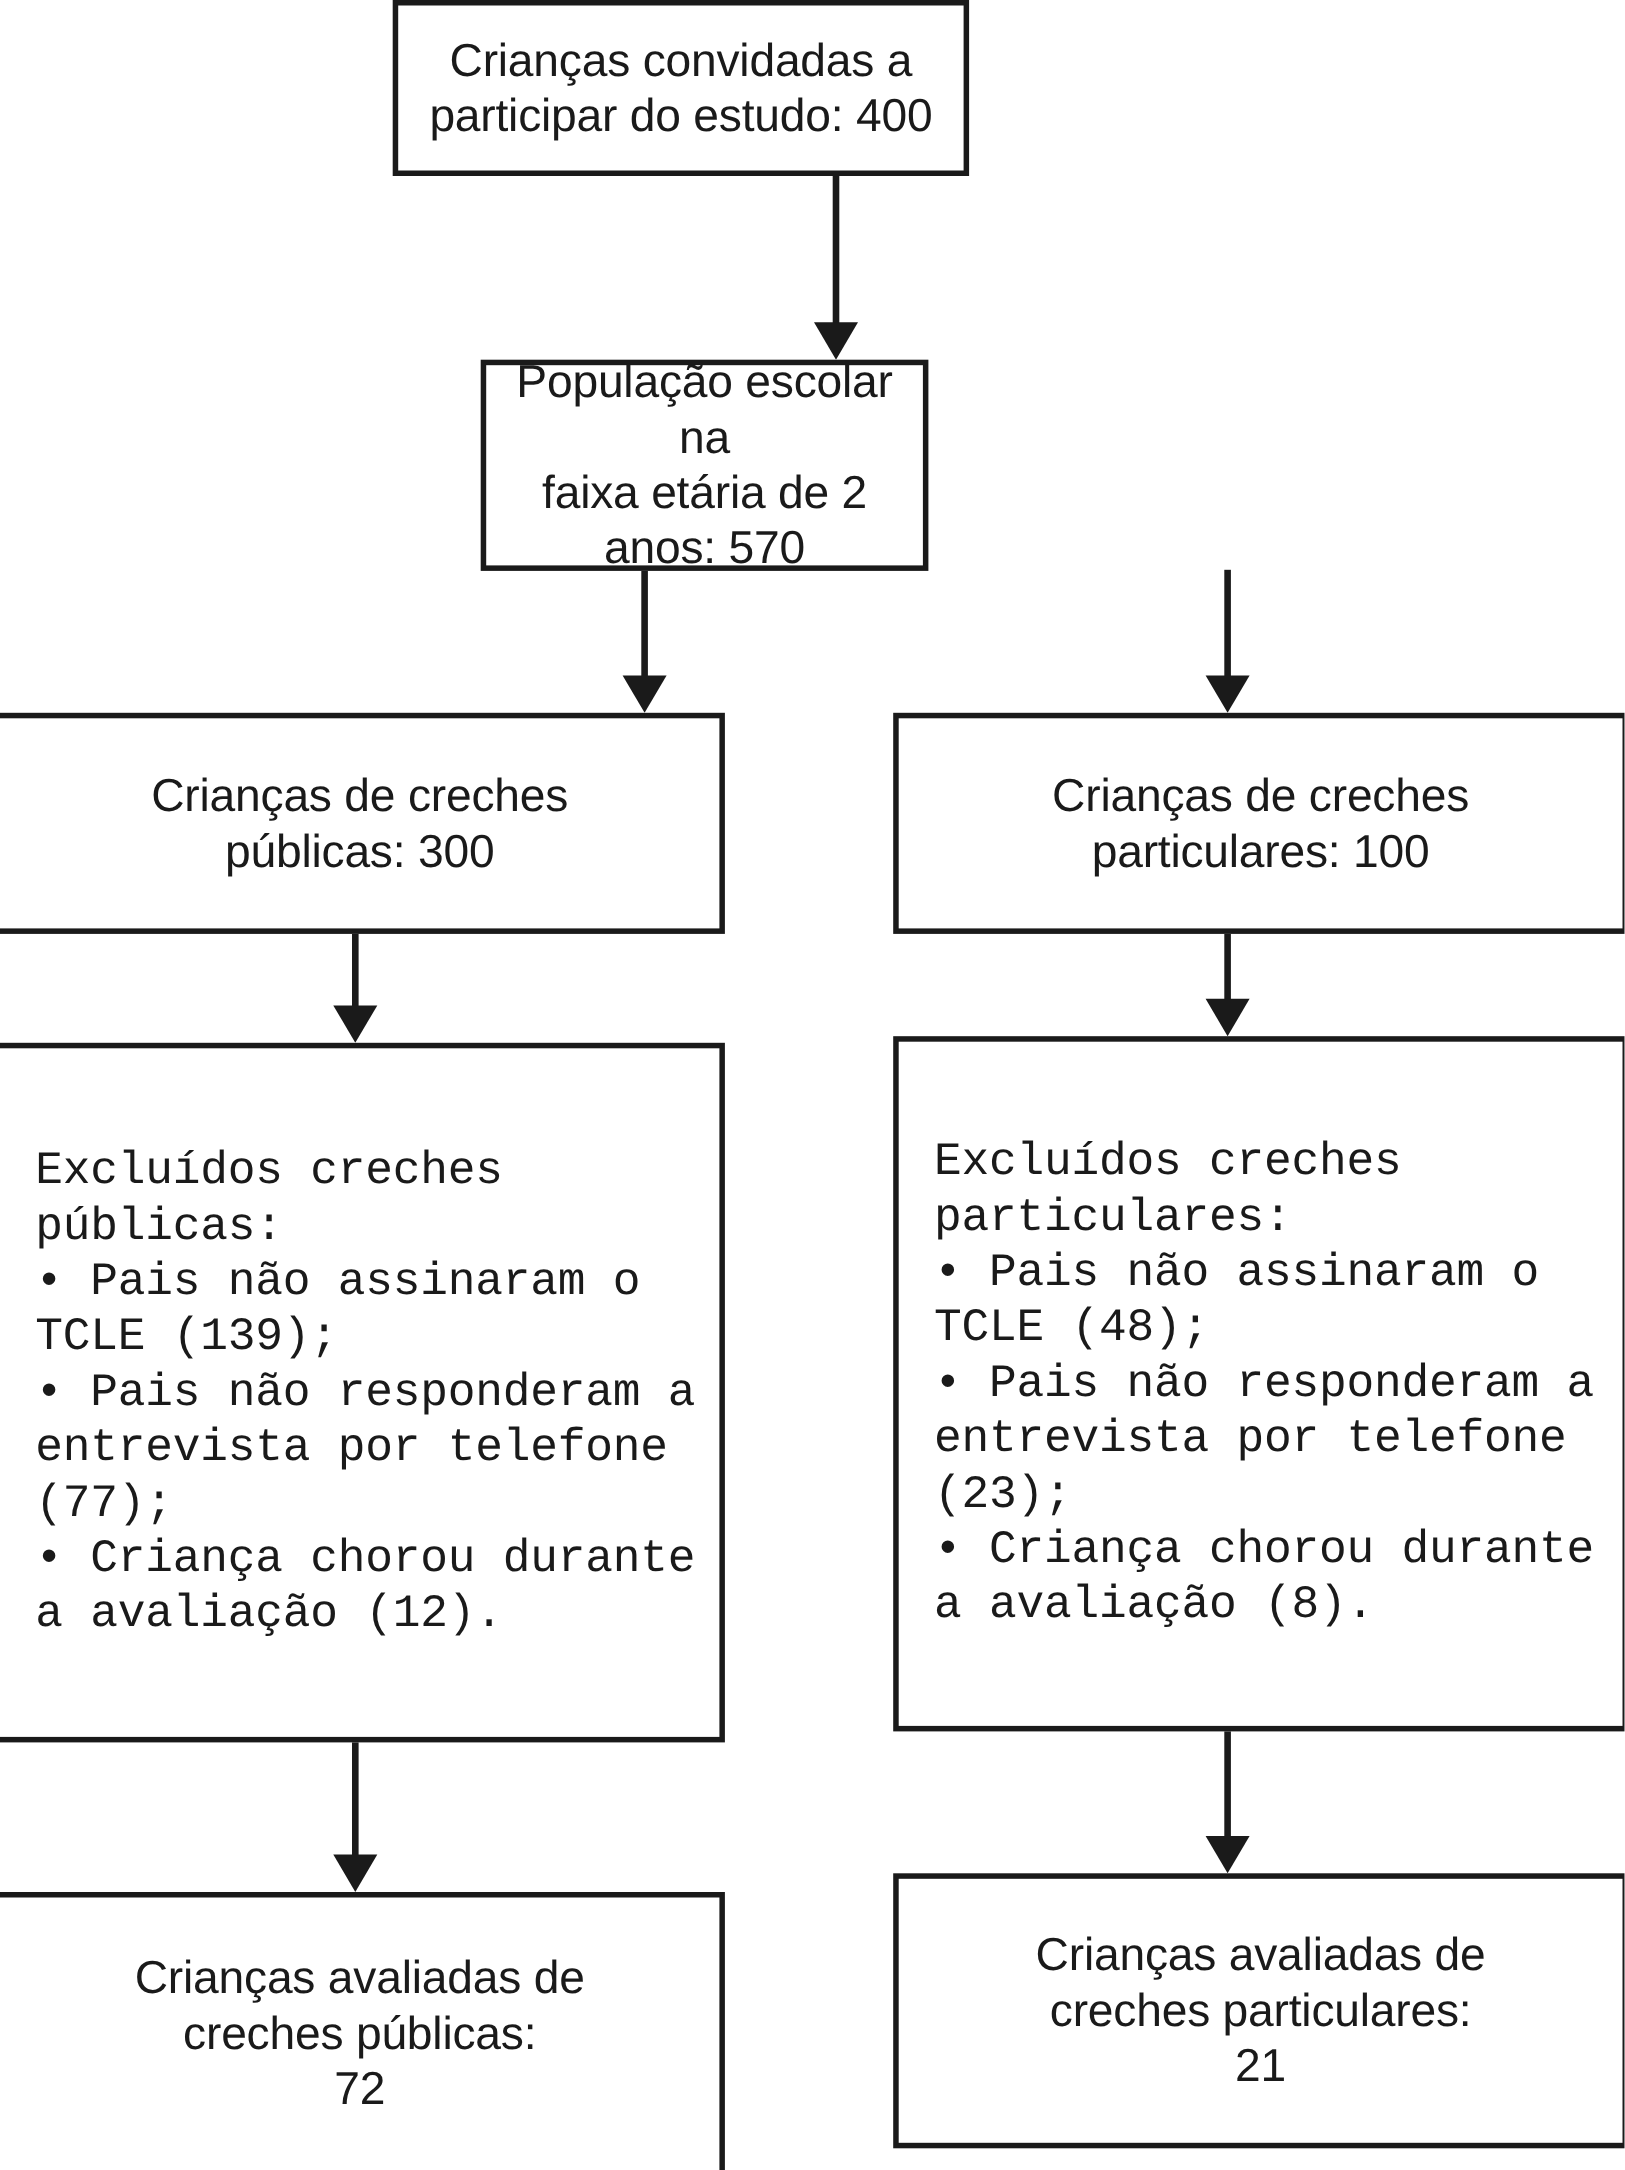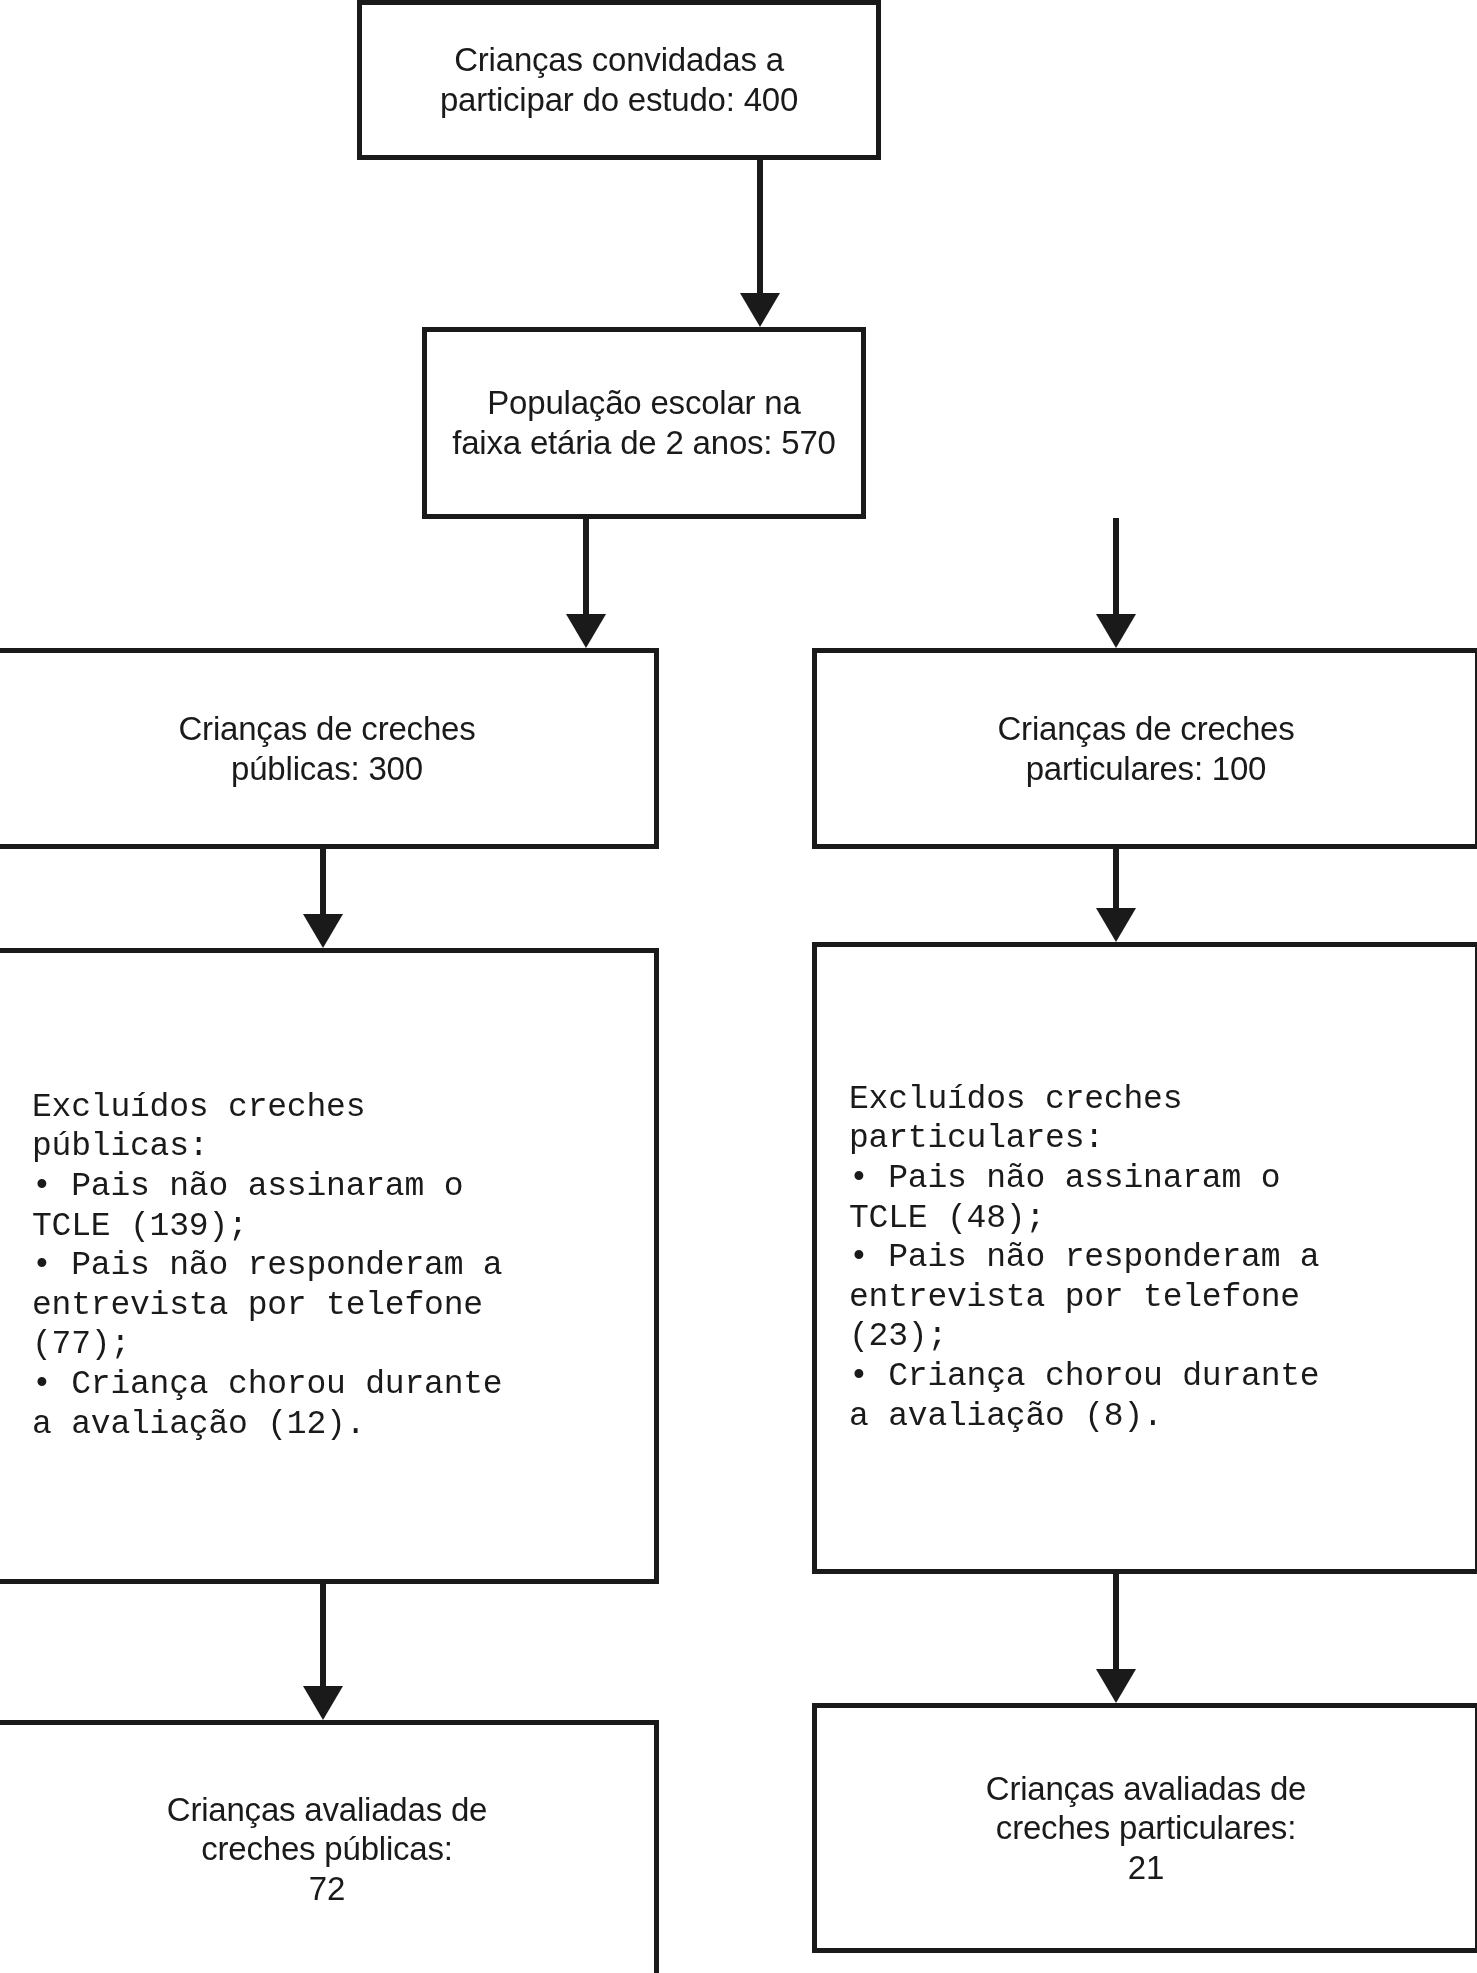--- a/index.html
+++ b/index.html
@@ -31,21 +31,21 @@
   }
   .node.centered {
     align-items: center;
     text-align: center;
   }
   .node.left-aligned {
     align-items: flex-start;
     text-align: left;
   }
   .node-text {
-    font-size: 33px;
+    font-size: 42px;
     line-height: 1.20;
     letter-spacing: -0.2px;
     white-space: pre-line;
     padding: 0 18px;
   }
   .node.left-aligned .node-text {
     padding-left: 32px;
     padding-right: 14px;
     font-family: Liberation Mono, monospace;
   }
@@ -67,21 +67,21 @@
     left: -17px;
     width: 0;
     height: 0;
     border-left: 20px solid transparent;
     border-right: 20px solid transparent;
     border-top: 34px solid #1a1a1a;
   }
 
   
   #box-invited      { left: 357px;  top: 0px;    width: 524px;  height: 160px; }
-  #box-population   { left: 422px;  top: 327px;  width: 444px;  height: 192px; }
+  #box-population   { left: 437px;  top: 327px;  width: 407px;  height: 192px; }
   #box-public       { left: -5px;   top: 648px;  width: 664px;  height: 201px; }
   #box-private      { left: 812px;  top: 648px;  width: 668px;  height: 201px; }
   #box-excl-public  { left: -5px;   top: 948px;  width: 664px;  height: 636px; }
   #box-excl-private { left: 812px;  top: 942px;  width: 668px;  height: 632px; }
   #box-eval-public  { left: -5px;   top: 1720px; width: 664px;  height: 258px; }
   #box-eval-private { left: 812px;  top: 1703px; width: 668px;  height: 250px; }
 
   
   #conn-invited-population { left: 757px; top: 157px; height: 172px; }
   #conn-invited-population .conn-line { height: 138px; }

